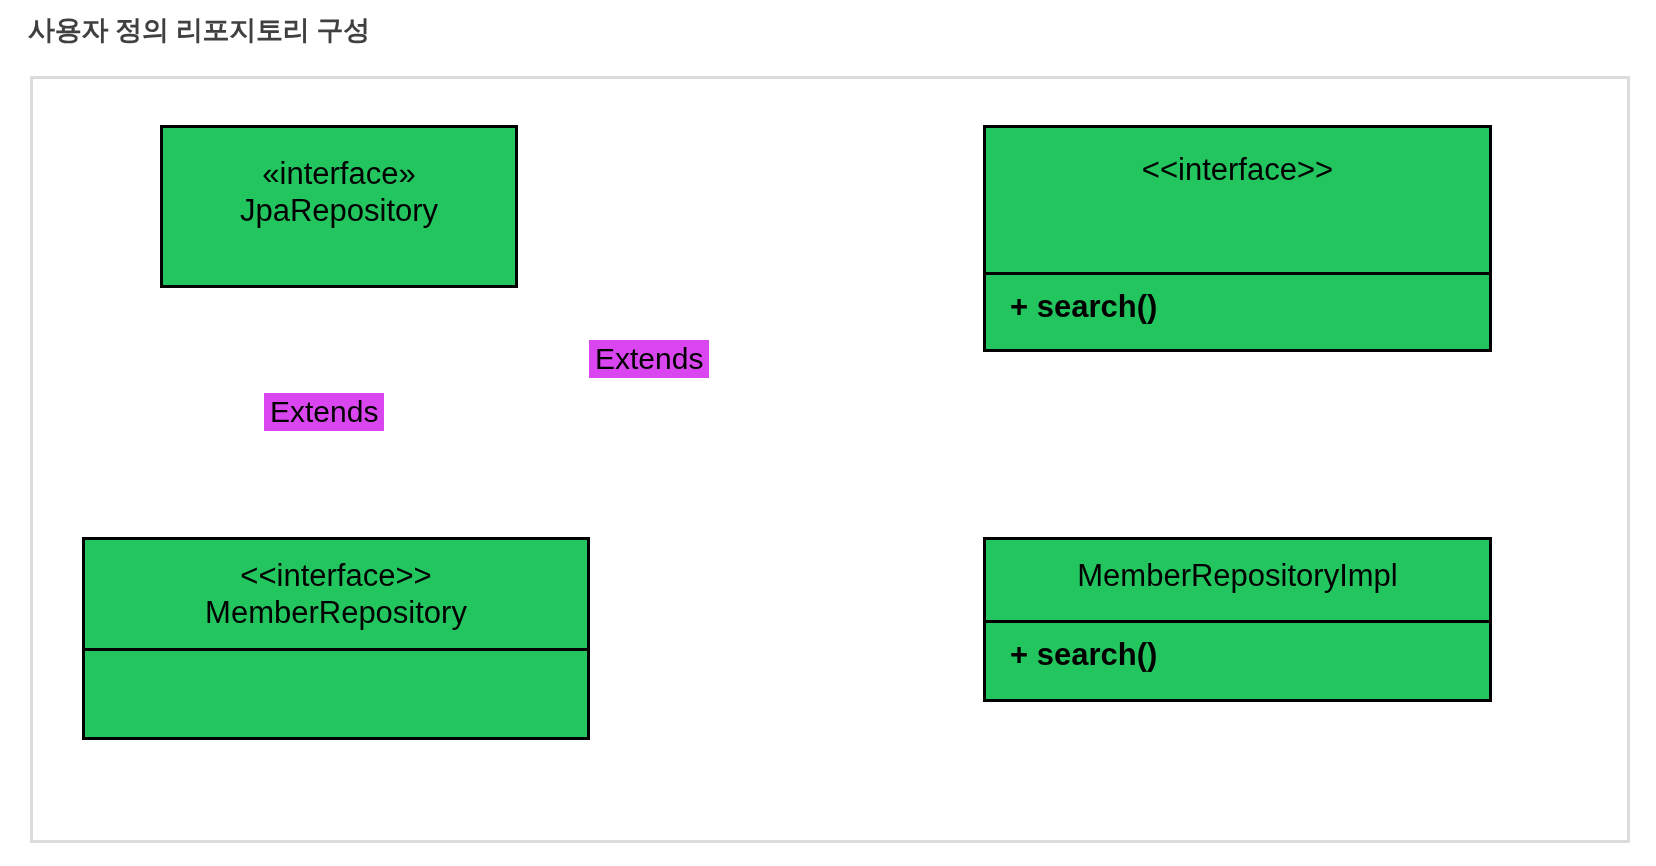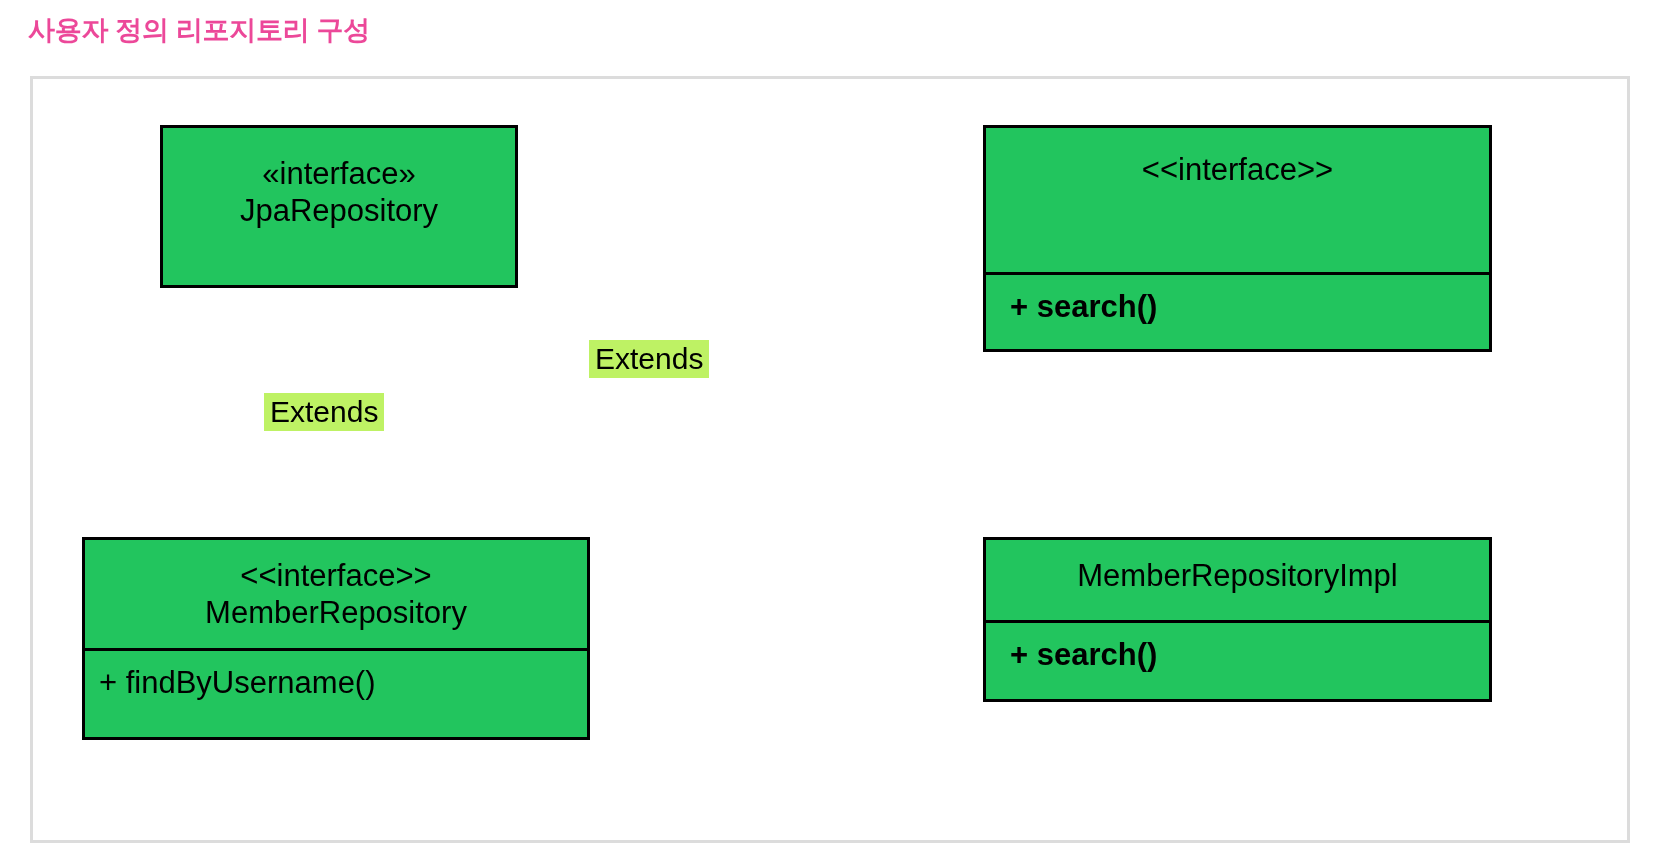--- a/index.html
+++ b/index.html
@@ -16,21 +16,21 @@
     overflow: hidden;
   }
 
   #page-title {
     position: absolute;
     left: 28px;
     top: 12px;
     font-size: 27px;
     font-weight: bold;
     letter-spacing: -0.3px;
-    color: #ec4899;
+    color: #404040;
     white-space: nowrap;
   }
 
   #diagram-frame {
     position: absolute;
     left: 30px;
     top: 76px;
     width: 1600px;
     height: 767px;
     border: 3px solid #dcdcdc;
@@ -90,21 +90,21 @@
   #box-member-repository-custom .uml-header { height: 144px; padding-top: 24px; box-sizing: border-box; }
 
   #box-member-repository   { left: 82px;  top: 537px; width: 508px; height: 203px; }
   #box-member-repository .uml-header { height: 108px; padding-top: 18px; box-sizing: border-box; }
 
   #box-member-repository-impl { left: 983px; top: 537px; width: 509px; height: 165px; }
   #box-member-repository-impl .uml-header { height: 80px; padding-top: 18px; box-sizing: border-box; }
 
   .edge-label {
     position: absolute;
-    background: #bef264;
+    background: #d946ef;
     font-size: 30px;
     color: #000000;
     white-space: nowrap;
     padding: 2px 6px;
     z-index: 6;
   }
   #label-extends-vertical { left: 264px; top: 393px; }
   #label-extends-diagonal { left: 589px; top: 340px; }
 </style>
 </head>
@@ -146,21 +146,20 @@
   <div class="uml-divider"></div>
   <div class="uml-members bold">+ search()</div>
 </div>
 
 <div class="uml-box" id="box-member-repository">
   <div class="uml-header">
     <span class="stereotype">&lt;&lt;interface&gt;&gt;</span>
     <span class="classname">MemberRepository</span>
   </div>
   <div class="uml-divider"></div>
-  <div class="uml-members">+ findByUsername()</div>
 </div>
 
 <div class="uml-box" id="box-member-repository-impl">
   <div class="uml-header">
     <span class="classname">MemberRepositoryImpl</span>
   </div>
   <div class="uml-divider"></div>
   <div class="uml-members bold">+ search()</div>
 </div>
 

